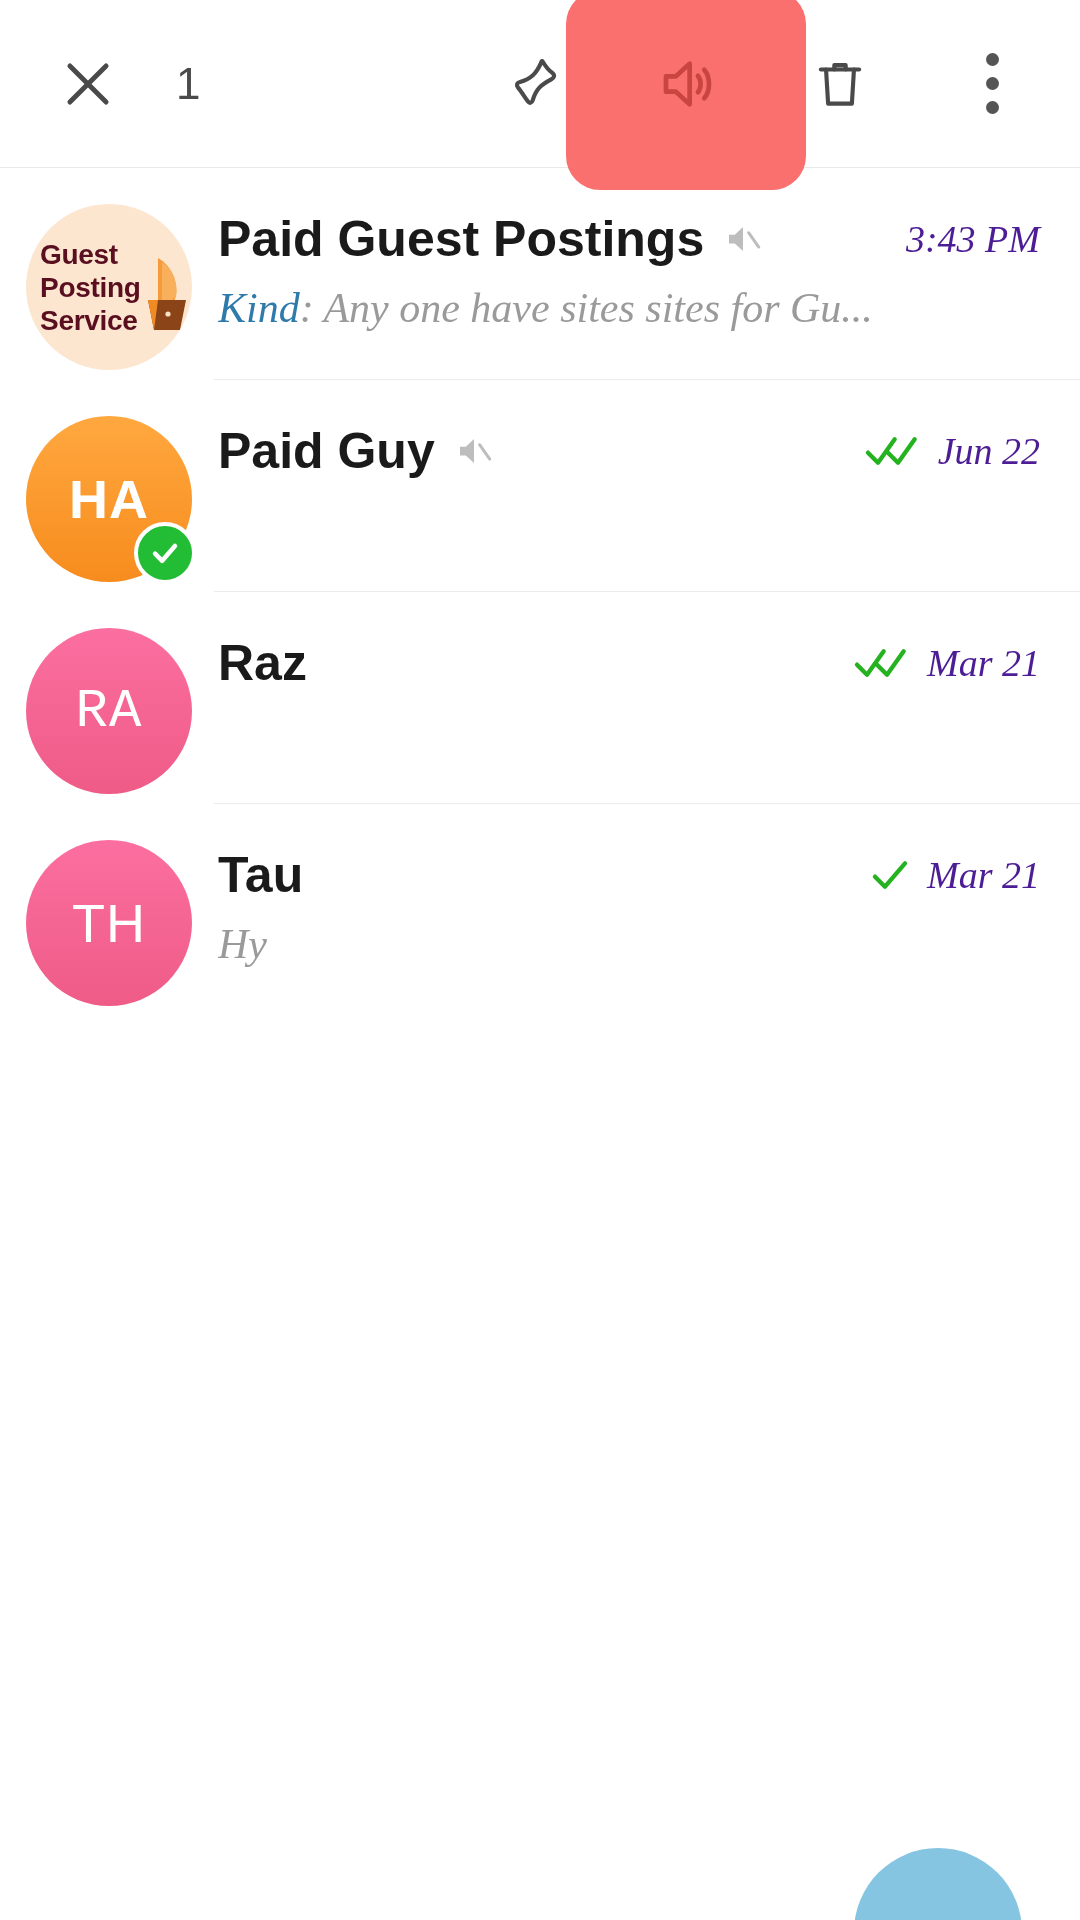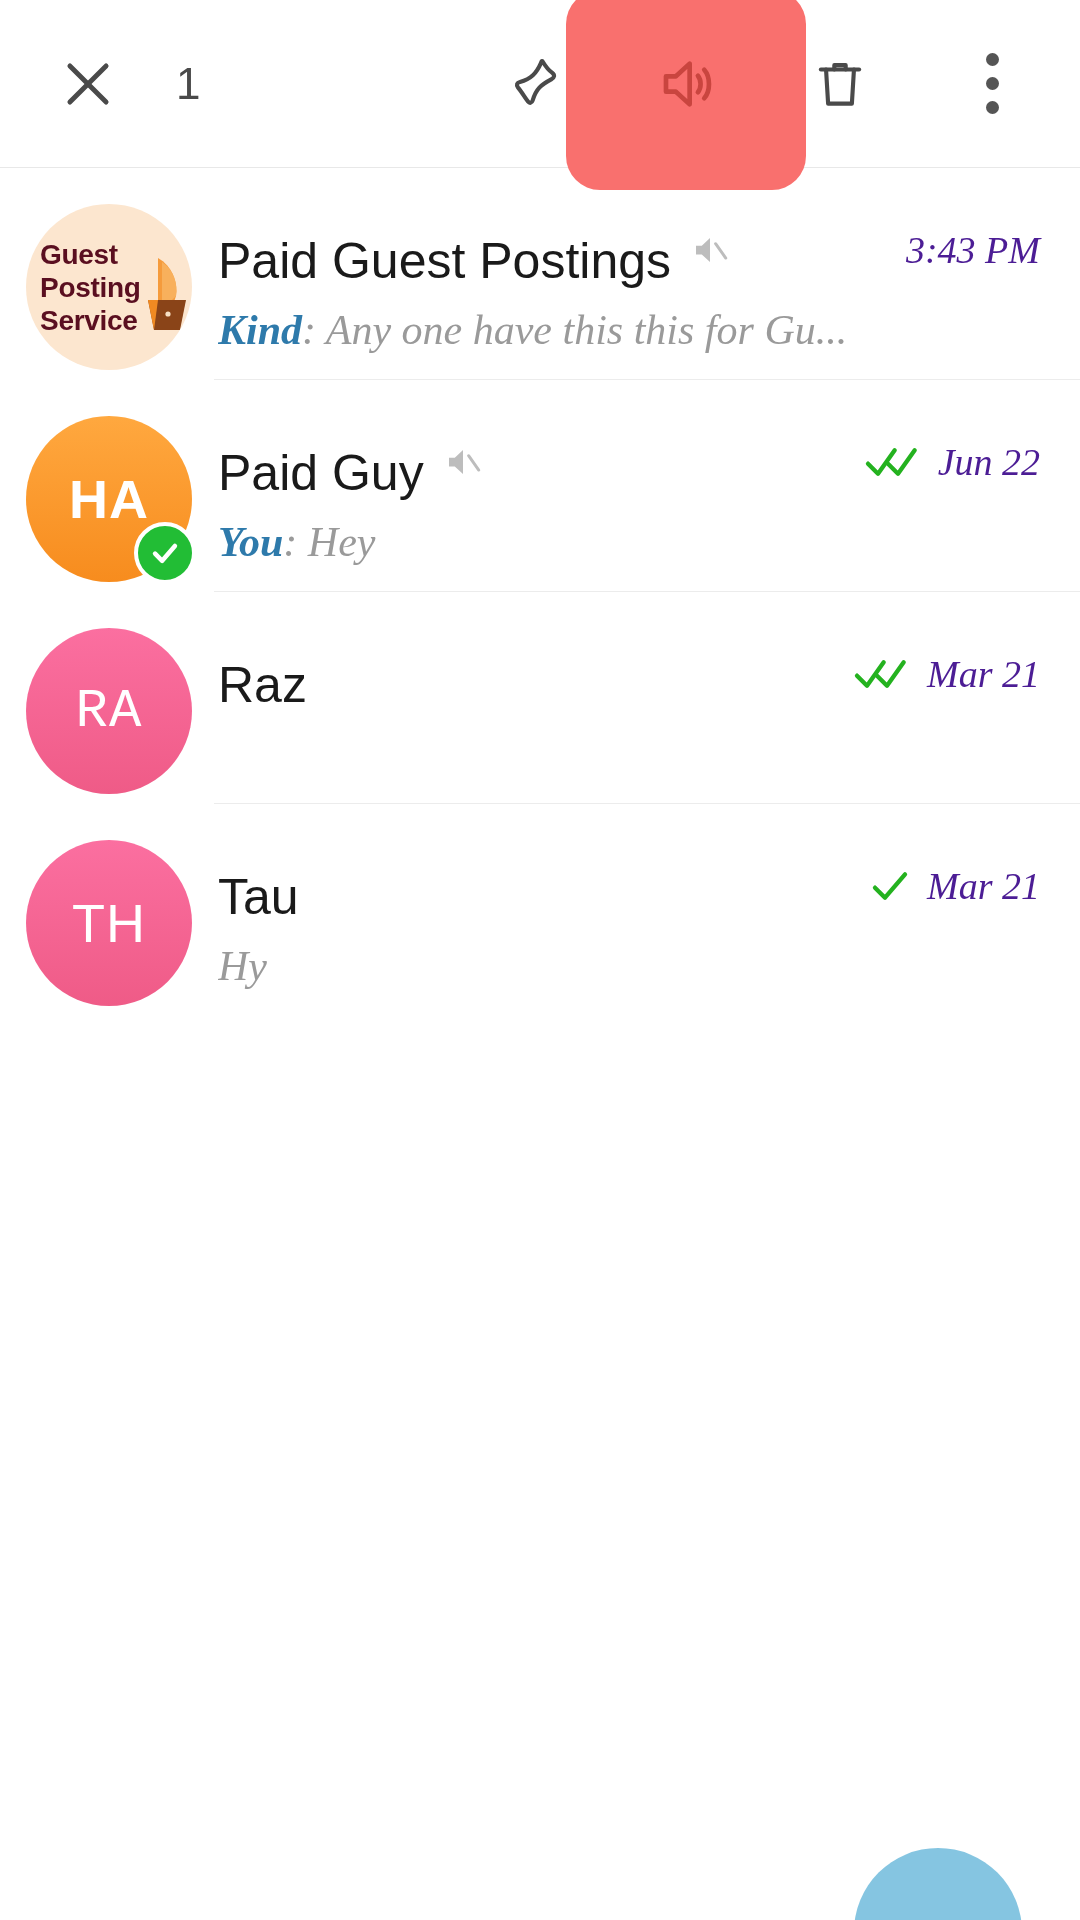--- a/index.html
+++ b/index.html
@@ -118,27 +118,26 @@
     flex:1;
     margin-left:26px;
     min-width:0;
     padding-top:6px;
   }
   .chat-top {
     display:flex; align-items:center;
   }
   .chat-title {
     font-size:50px;
-    font-weight:normal;
+    font-weight:bold;
     color:#1a1a1a;
     white-space:nowrap;
     overflow:hidden;
     text-overflow:ellipsis;
     max-width:560px;
-    margin-top:22px;
   }
   .mute-icon { margin-left:18px; flex:0 0 auto; }
   .chat-meta {
     margin-left:auto;
     display:flex; align-items:center; gap:16px;
     flex:0 0 auto;
     padding-left:16px;
   }
   .chat-time {
     font-size:38px;
@@ -152,21 +151,21 @@
     font-size:42px;
     font-style:italic;
     color:#9a9a9a;
     font-family:"Liberation Serif", serif;
     white-space:nowrap;
     overflow:hidden;
     text-overflow:ellipsis;
   }
   .preview-sender {
     color:#2e7aab;
-    font-weight:bold;
+    font-weight:normal;
     font-style:italic;
   }
 
   
   .fab-sliver {
     position:absolute;
     right:58px; bottom:-96px;
     width:168px; height:168px;
     border-radius:50%;
     background:#2196c9;
@@ -255,21 +254,21 @@
           <div class="chat-title">Paid Guest Postings</div>
           <svg class="mute-icon" width="42" height="42" viewBox="0 0 24 24">
             <path d="M4 9.5 H7.3 L12 5.2 V18.8 L7.3 14.5 H4 Z" fill="#bdbdbd"></path>
             <path d="M15.2 8.4 L21 16.6" stroke="#bdbdbd" stroke-width="1.7" stroke-linecap="round"></path>
             <path d="M21 8.4 L15.2 16.6" stroke="#bdbdbd" stroke-width="1.7" stroke-linecap="round" opacity="0"></path>
           </svg>
           <div class="chat-meta">
             <div class="chat-time">3:43 PM</div>
           </div>
         </div>
-        <div class="chat-preview"><span class="preview-sender">Kind</span><span>: </span><span>Any one have this this for Gu...</span></div>
+        <div class="chat-preview"><span class="preview-sender">Kind</span><span>: </span><span>Any one have sites sites for Gu...</span></div>
       </div>
       <div class="divider"></div>
     </div>
 
     <div class="chat-row">
       <div class="avatar-wrap">
         <div class="avatar orange">
           <span>HA</span>
         </div>
         <div class="sel-badge">
@@ -286,21 +285,20 @@
             <path d="M15.2 8.4 L21 16.6" stroke="#bdbdbd" stroke-width="1.7" stroke-linecap="round"></path>
           </svg>
           <div class="chat-meta">
             <svg width="58" height="40" viewBox="0 0 34 24" fill="none" stroke="#24b21f" stroke-width="2.6" stroke-linecap="round" stroke-linejoin="round">
               <path d="M2 13 L8 19 L18 5"></path>
               <path d="M14 13 L20 19 L30 5"></path>
             </svg>
             <div class="chat-time">Jun 22</div>
           </div>
         </div>
-        <div class="chat-preview"><span class="preview-sender">You</span><span>: </span><span>Hey</span></div>
       </div>
       <div class="divider"></div>
     </div>
 
     <div class="chat-row">
       <div class="avatar-wrap">
         <div class="avatar pink">
           <span>RA</span>
         </div>
       </div>

